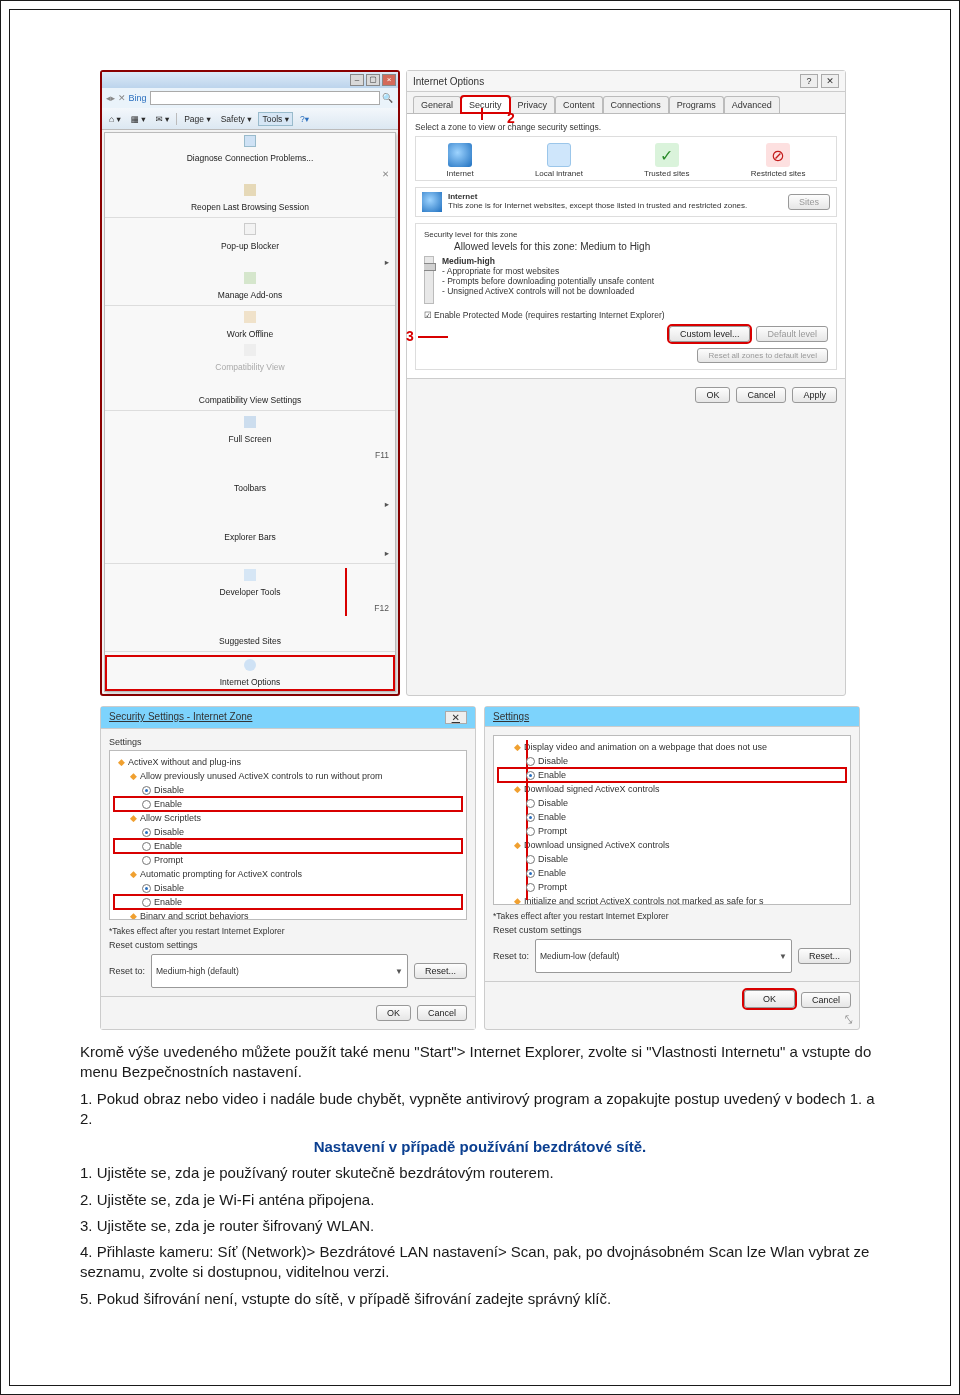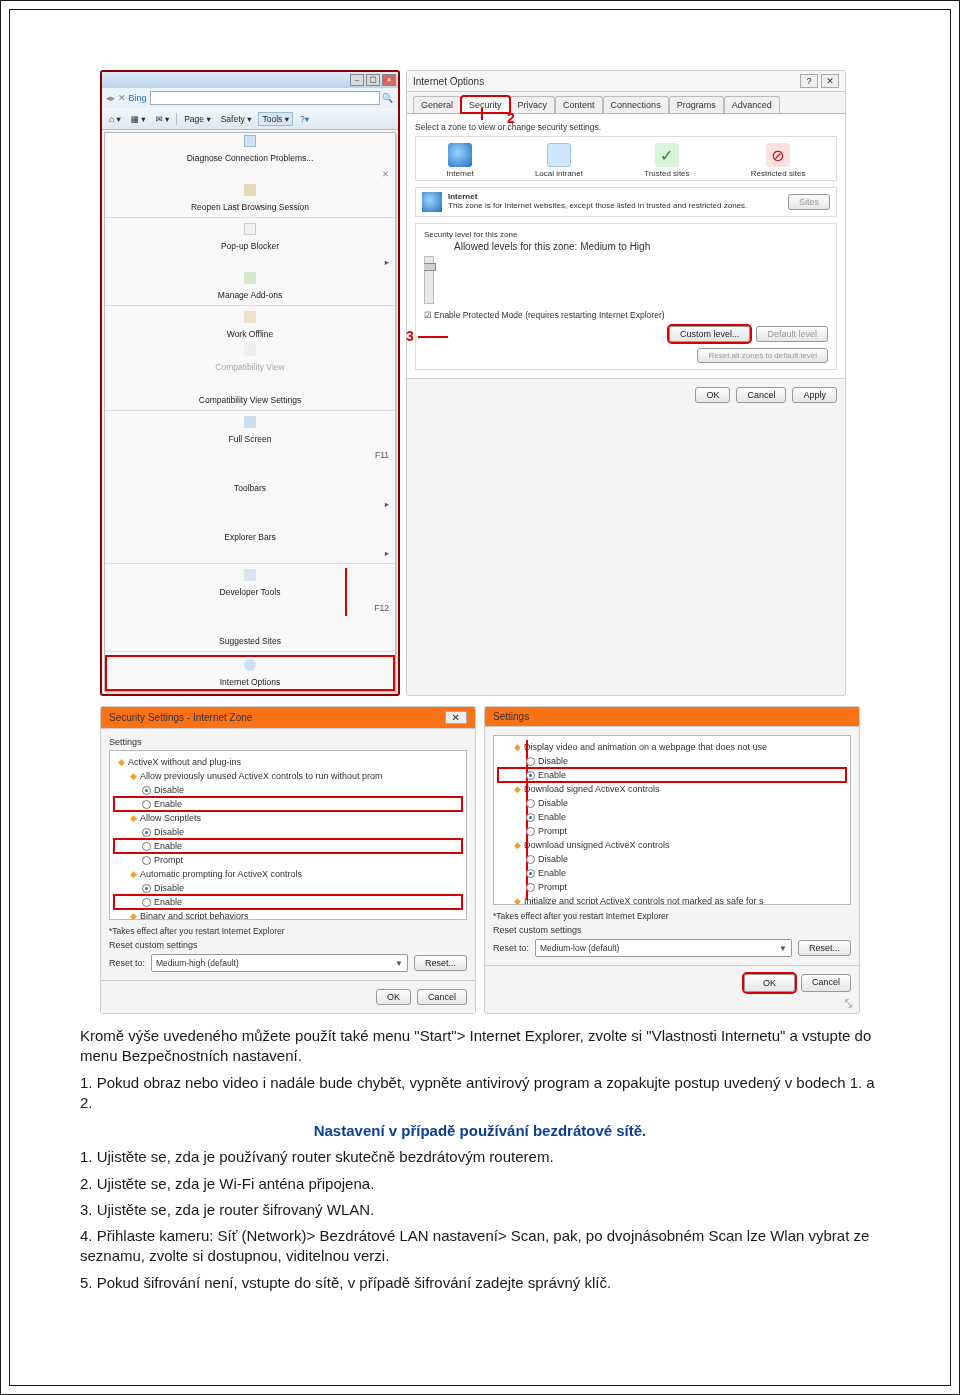--- a/index.html
+++ b/index.html
@@ -164,49 +164,50 @@
     float:left; margin-right:8px; position:relative;
   }
   .slider .th { width:14px; height:8px; background:#d0d0d0; border:1px solid #888; position:absolute; left:-3px; top:6px;}
   .chk { font-size:8.5px; margin-top:6px;}
   .btn-row { display:flex; gap:6px; justify-content:flex-end; margin-top:6px;}
   .hl3 { outline:2px solid #d80000;}
   .callout-3 { position:absolute; color:#d80000; font-size:14px; font-weight:600;}
   .line-3 { position:absolute; height:2px; background:#d80000;}
   .footer-btns {
     display:flex; justify-content:flex-end; gap:6px; padding:8px;
-    border-top:1px solid #ccc; background:#f4f4f4;
+    border-top:1px solid #ccc; background:#f4f4f4;align-items:flex-end;
   }
 
   .ss-window {
     flex:1;
     background:#f4f4f4;
     border:1px solid #ccc;
   }
   .ss-title {
     padding:4px 8px; font-size:10px; border-bottom:1px solid #ccc;
-    display:flex; justify-content:space-between; align-items:center;
-    background:#f97316;
+    display:flex; justify-content:space-between; 
+    background:#7dd3fc;
+    text-decoration:underline;
   }
   .ss-body { padding:8px; font-size:9px;}
   .tree-box {
     background:#fff; border:1px solid #bbb; height:170px;
     padding:4px 4px; overflow:hidden; position:relative;
   }
   .tn { padding-left:4px; line-height:14px; font-size:9px;}
   .tn .ci { color:#f0a030; margin-right:3px;}
   .tn.l1 { padding-left:16px;}
   .tn.l2 { padding-left:28px; display:flex; align-items:center; gap:3px;}
   .radio { width:9px; height:9px; border:1px solid #777; border-radius:50%; display:inline-block; position:relative; background:#fff;}
   .radio.sel::after { content:''; position:absolute; left:2px; top:2px; width:3px; height:3px; border-radius:50%; background:#2a6fbf;}
   .hlred { outline:2px solid #d80000; outline-offset:-1px;}
   .vline-red { position:absolute; width:2px; background:#d80000;}
   .note { font-size:8.5px; margin:6px 0 2px 0;}
   .reset-row { display:flex; align-items:center; gap:6px; font-size:9px; margin-top:4px;}
-  .combo { flex:1; height:18px; background:#fff; border:1px solid #999; border-radius:2px; font-size:8.5px; padding:2px 4px; display:flex; justify-content:space-between; align-items:center;}
+  .combo { flex:1; height:34px; background:#fff; border:1px solid #999; border-radius:2px; font-size:8.5px; padding:2px 4px; display:flex; justify-content:space-between; align-items:center;}
   .combo .cv {}
   .combo .ar { color:#555; font-size:8px;}
   .body-text {
     font-size: 15px;
     line-height: 1.35;
     color: #1a1a1a;
     margin-top: 12px;
   }
   .body-text p { margin: 0 0 6px 0;}
   .body-text .hdr {
@@ -356,20 +357,26 @@
         </div>
         <span class="btn dis" style="align-self:center">Sites</span>
       </div>
       <div class="seclevel">
         <div style="margin-bottom:2px">Security level for this zone</div>
         <div style="font-size:10px;margin-left:30px">Allowed levels for this zone: Medium to High</div>
         <div style="overflow:hidden;margin-top:4px">
           <div class="slider">
                     <div class="th"></div>
                   </div>
+          <div style="font-size:8.5px">
+            <b>Medium-high</b>
+            <div>- Appropriate for most websites</div>
+            <div>- Prompts before downloading potentially unsafe content</div>
+            <div>- Unsigned ActiveX controls will not be downloaded</div>
+          </div>
         </div>
         <div class="chk">☑ <span>Enable Protected Mode (requires restarting Internet Explorer)</span></div>
         <div class="btn-row" style="position:relative">
           <span class="callout-3" style="left:-18px;top:2px">3</span>
           <div class="line-3" style="width:30px;left:-6px;top:10px"></div>
           <span class="btn hl3">Custom level...</span>
           <span class="btn dis">Default level</span>
         </div>
         <div class="btn-row">
           <span class="btn dis" style="font-size:8px">Reset all zones to default level</span>

